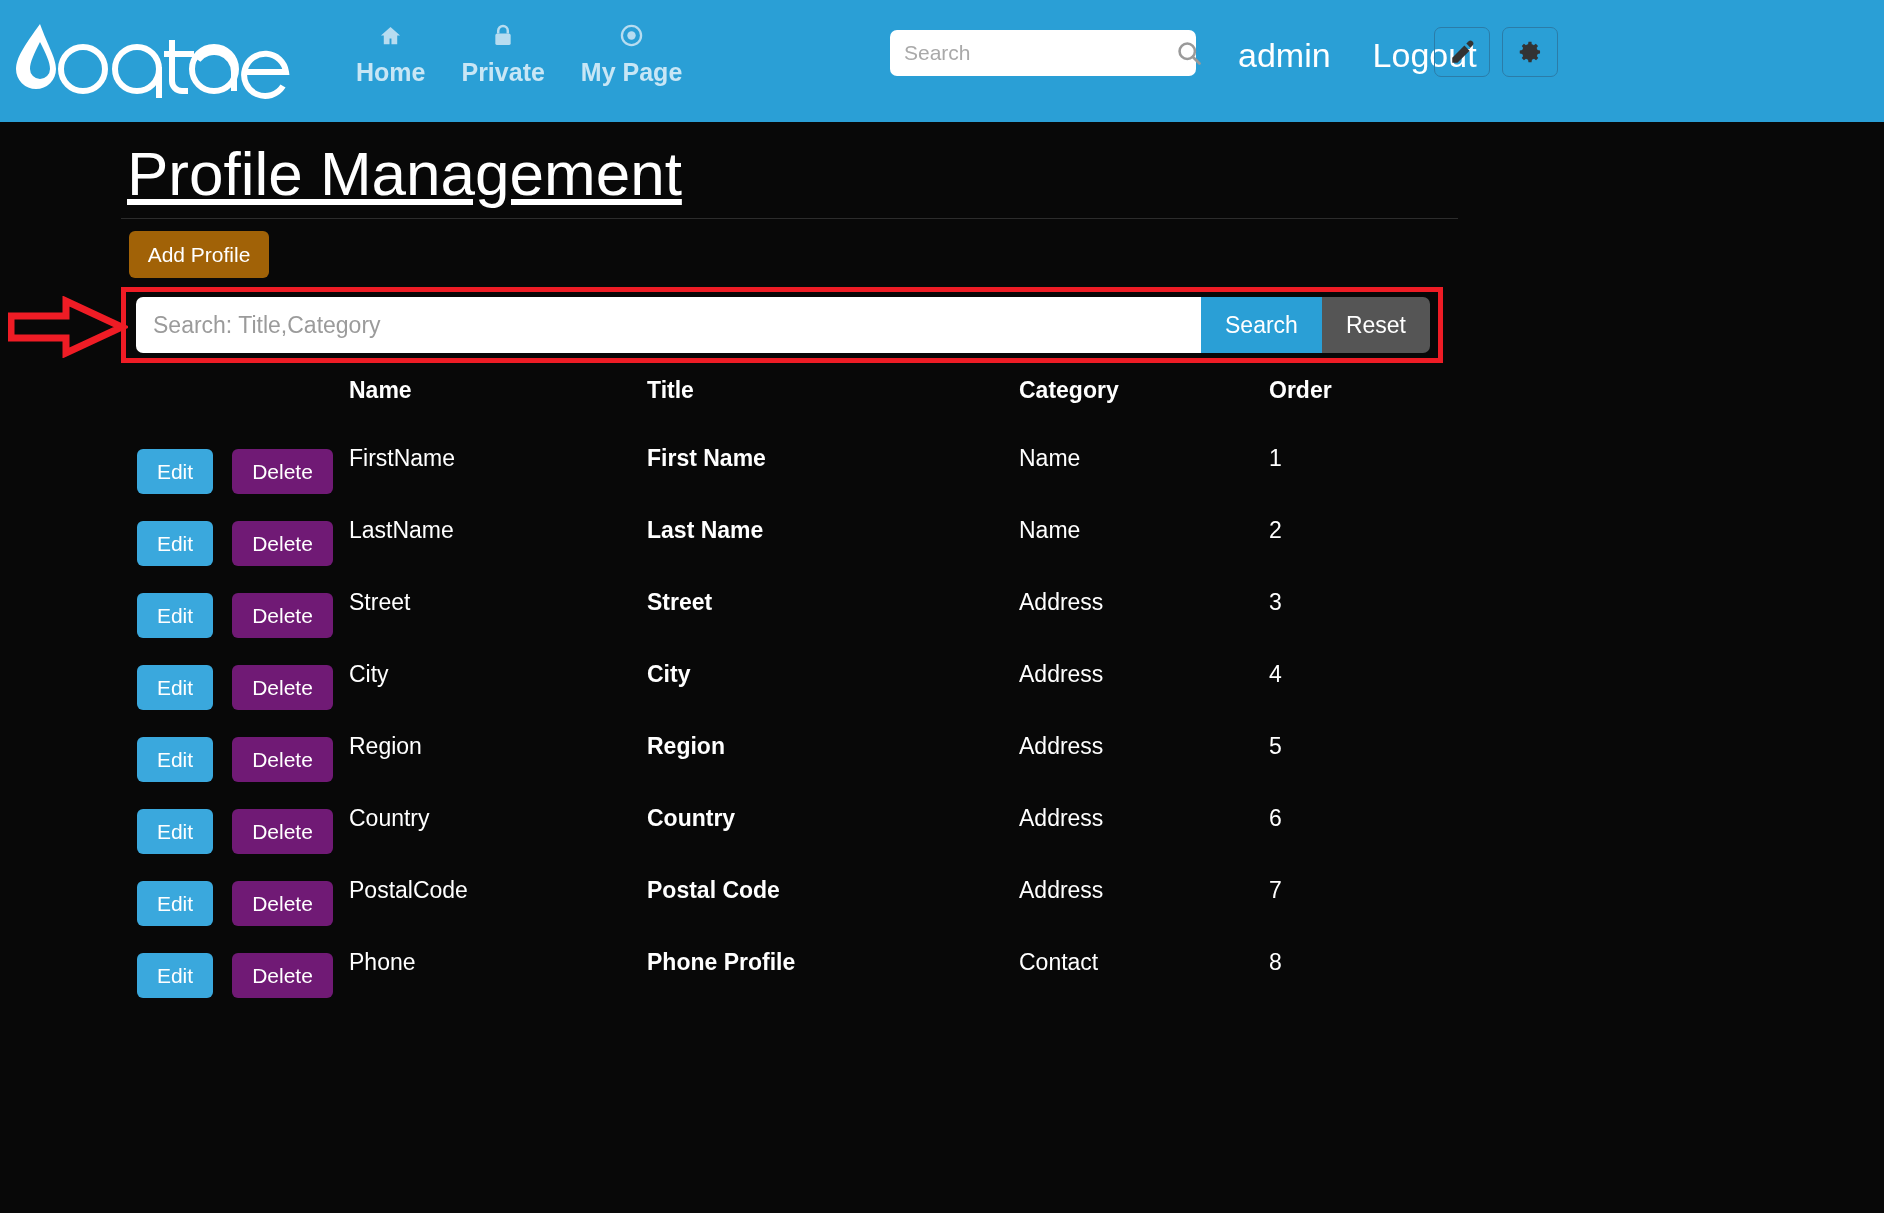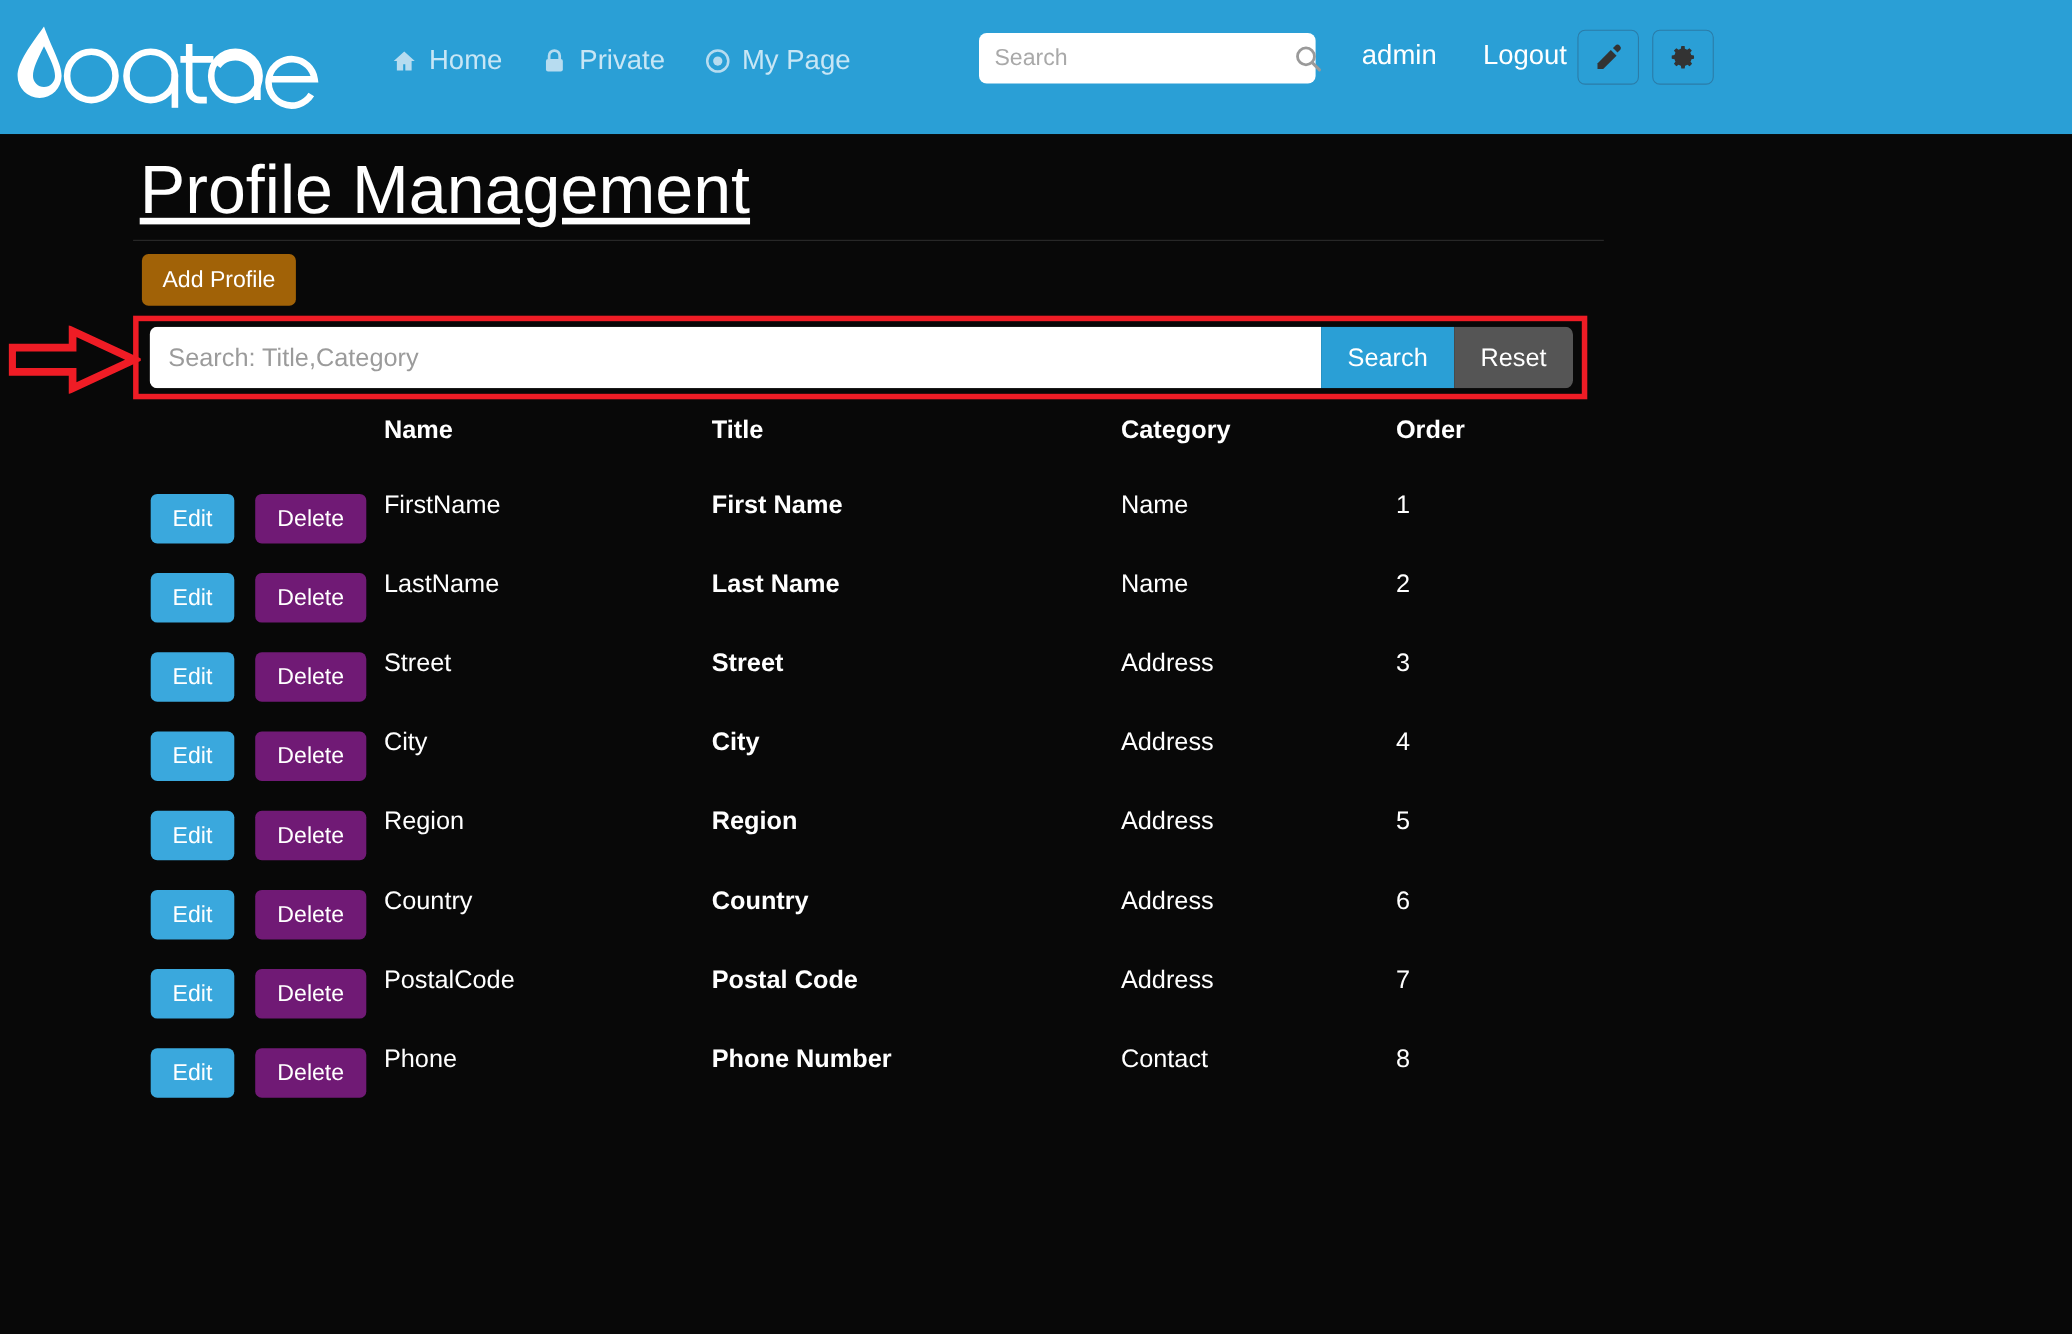--- a/index.html
+++ b/index.html
@@ -36,22 +36,23 @@
     position: relative;
     top: -6px;
   }
   .nav-item {
     display: flex;
     align-items: center;
     gap: 11px;
     text-decoration: none;
     color: #c8e6f5;
     font-size: 25px;
-    font-weight: 400;
+    font-weight: 700;
     white-space: nowrap;
+    flex-direction: column;
   }
   .nav-ico { display: inline-flex; width: 23px; height: 23px; align-items: center; justify-content: center; }
   .nav-ico svg { display: block; }
 
   .search-wrap {
     position: absolute;
     left: 890px;
     top: 30px;
     width: 306px;
     height: 46px;
@@ -77,21 +78,21 @@
   .user-links {
     position: absolute;
     left: 1238px;
     top: 36px;
     display: flex;
     align-items: center;
     gap: 42px;
   }
   .user-links a {
     color: #ffffff;
-    font-size: 25px;
+    font-size: 34px;
     text-decoration: none;
     white-space: nowrap;
   }
 
   .icon-buttons {
     position: absolute;
     left: 1434px;
     top: 27px;
     display: flex;
     gap: 12px;
@@ -393,20 +394,20 @@
         <tr>
           <td class="col-act"><button class="btn-edit">Edit</button><button class="btn-del">Delete</button></td>
           <td class="col-name">PostalCode</td>
           <td class="col-title">Postal Code</td>
           <td class="col-cat">Address</td>
           <td class="col-ord">7</td>
         </tr>
         <tr>
           <td class="col-act"><button class="btn-edit">Edit</button><button class="btn-del">Delete</button></td>
           <td class="col-name">Phone</td>
-          <td class="col-title">Phone Number</td>
+          <td class="col-title">Phone Profile</td>
           <td class="col-cat">Contact</td>
           <td class="col-ord">8</td>
         </tr>
       </tbody>
   </table>
 
 </div>
 
 </body></html>

